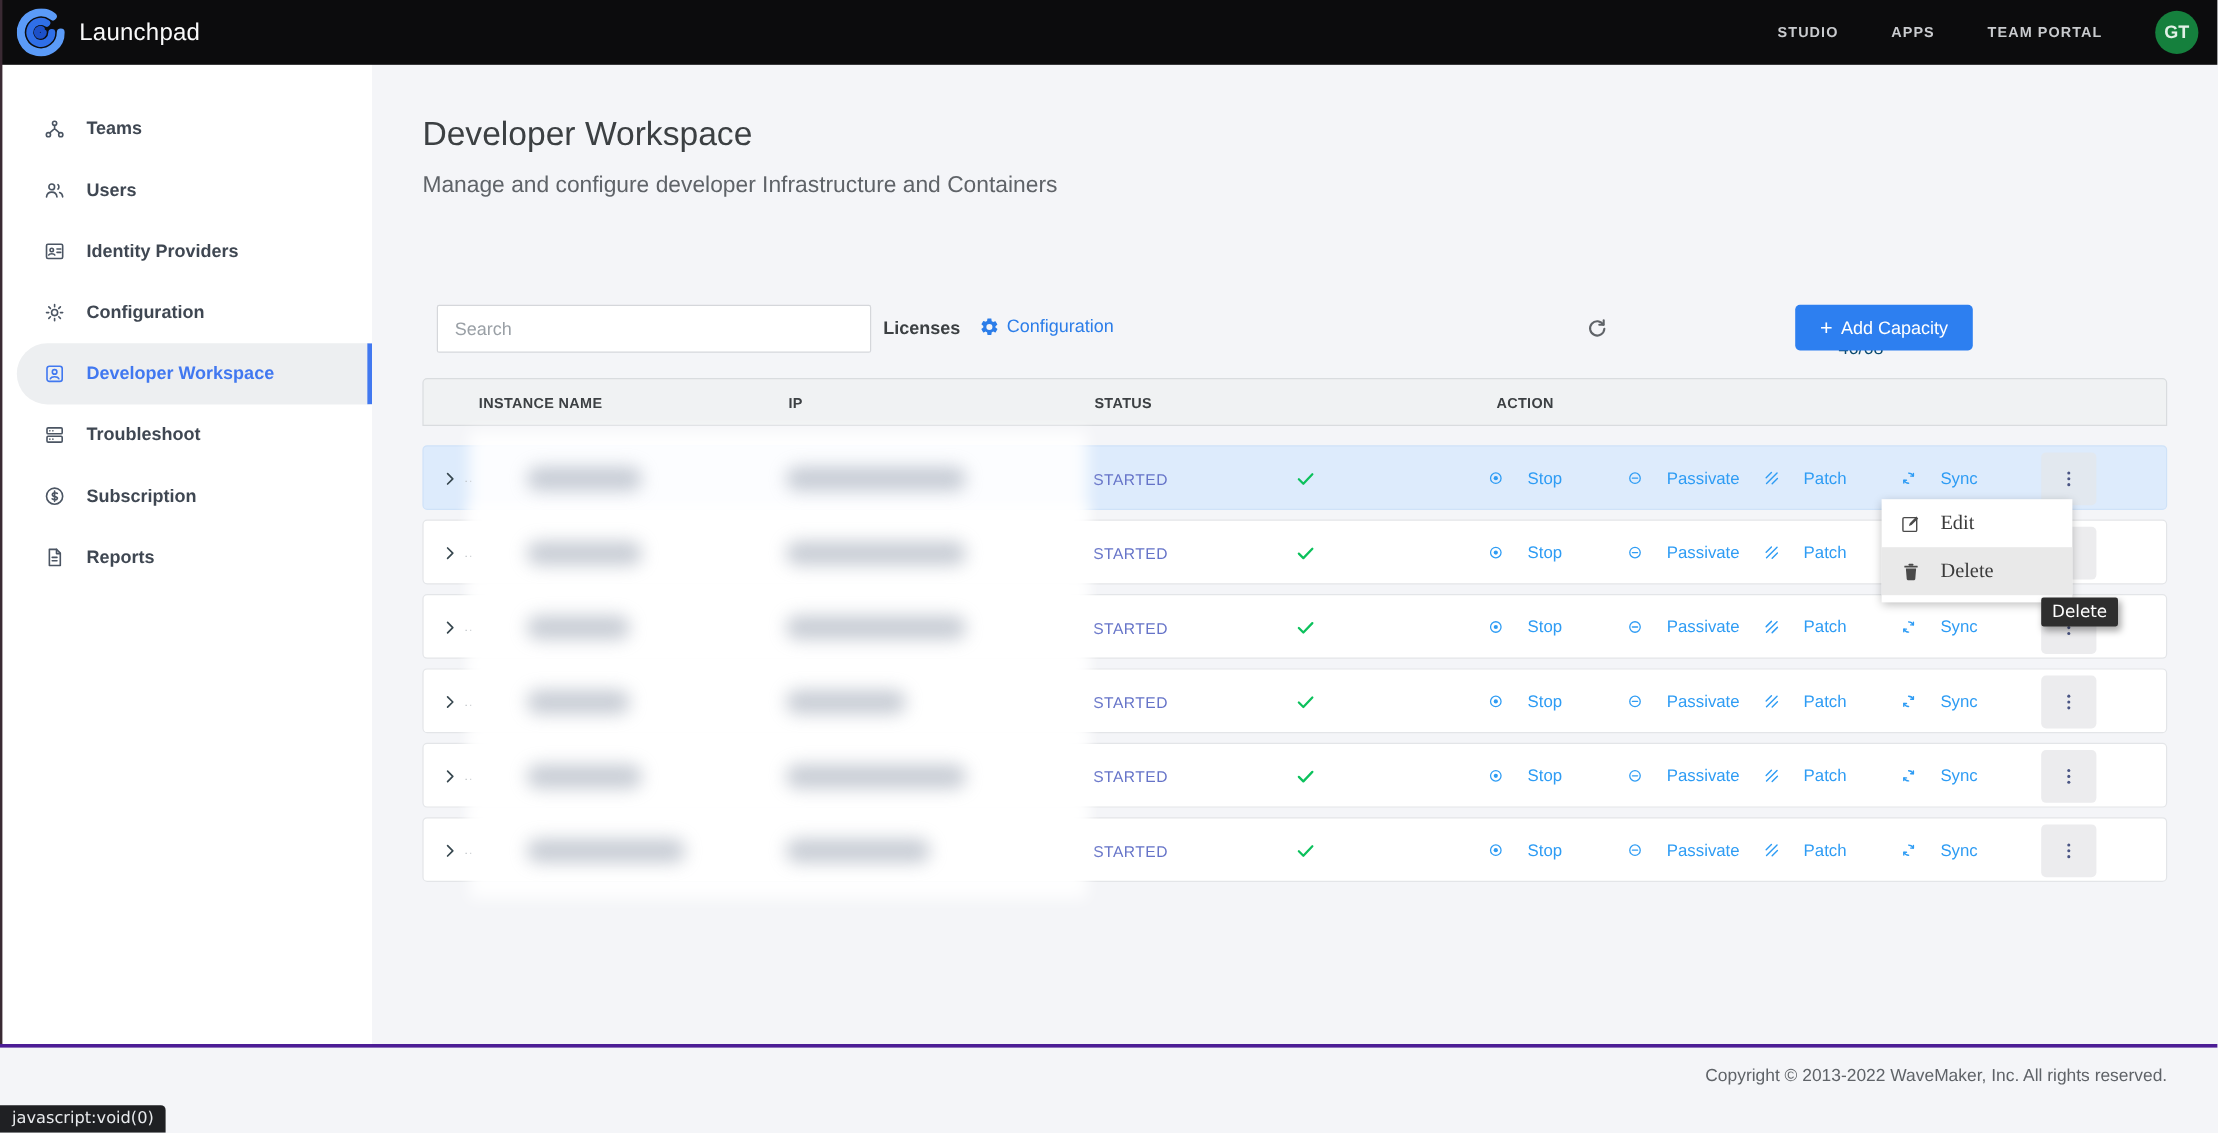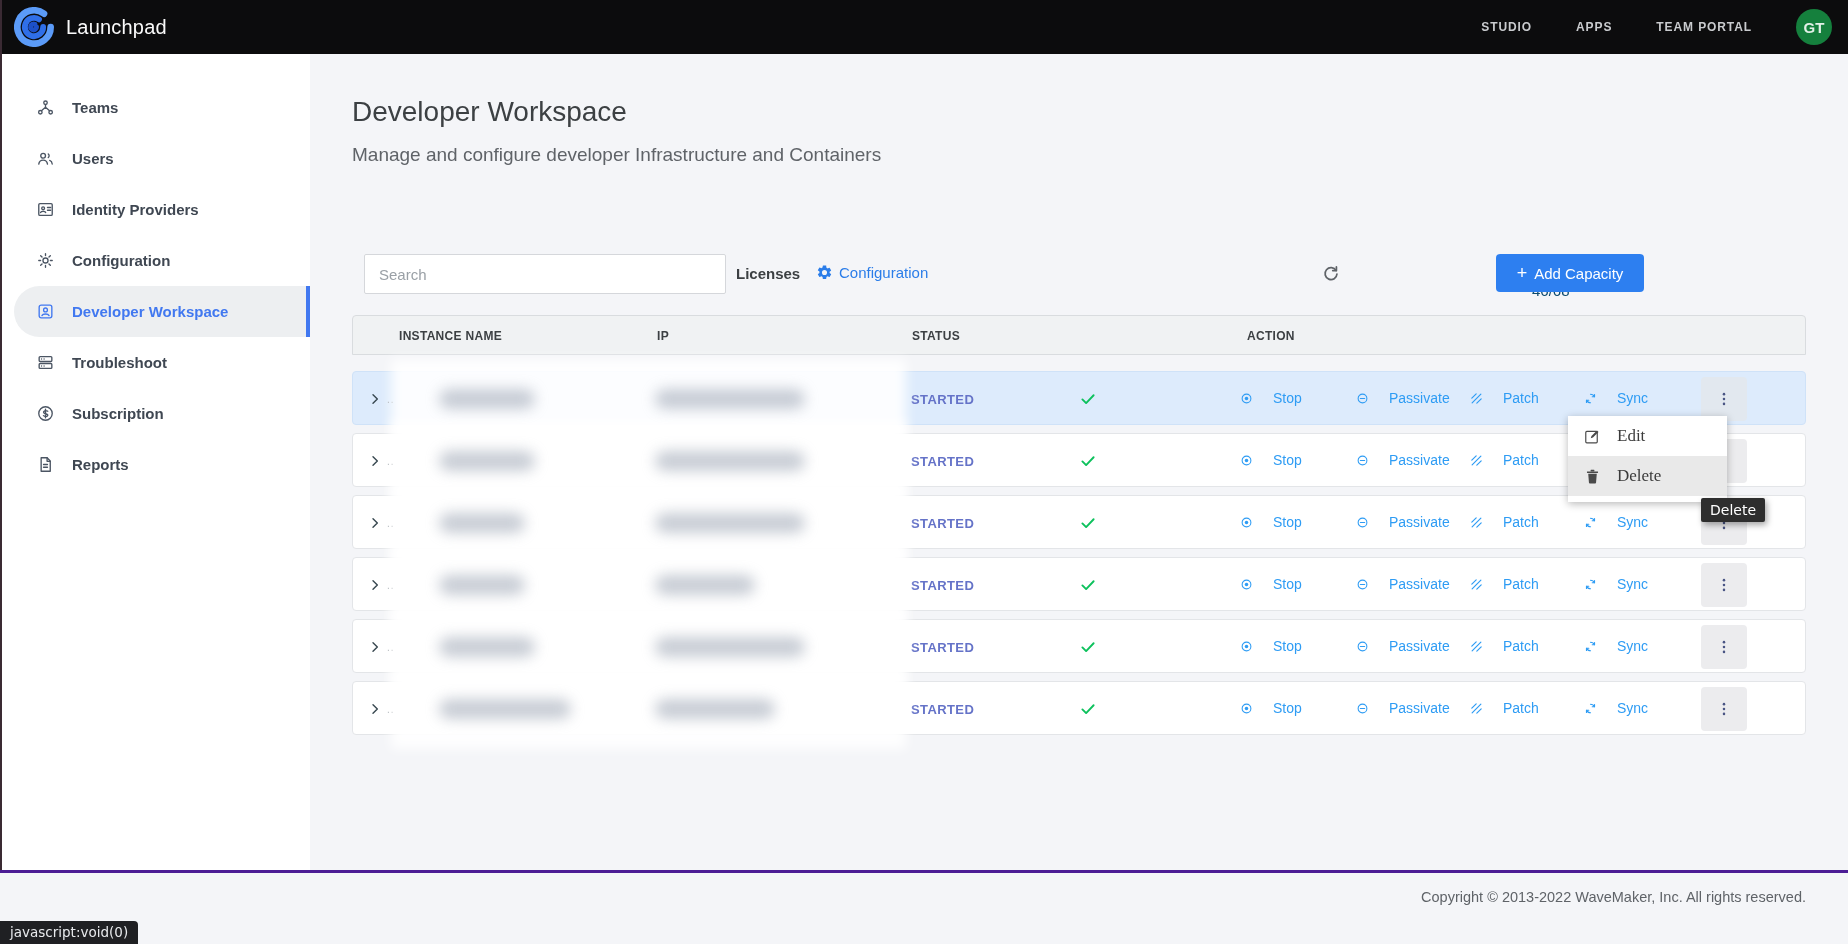--- a/index.html
+++ b/index.html
@@ -112,21 +112,21 @@
   .row-ellipsis { position:absolute; left:34px; top:22px; font-size:10px; color:#9aa0a6; letter-spacing:1px; }
   .blur-fog {
     position:absolute; left:38px; top:-13px; width:515px; height:80px;
     background:rgba(255,255,255,.9); filter:blur(6px); z-index:2; pointer-events:none;
   }
   .blob {
     position:absolute; top:17px; height:20px; border-radius:10px;
     background:#9aa3b2; opacity:.55; filter:blur(7px); z-index:3; pointer-events:none;
   }
   .blob.name { left:86px; } .blob.ip { left:302px; }
-  .row-status { position:absolute; left:558px; top:20px; font-size:13px; font-weight:700; letter-spacing:.4px; color:var(--status); }
+  .row-status { position:absolute; left:558px; top:20px; font-size:13px; font-weight:400; letter-spacing:.4px; color:var(--status); }
   .row-check { position:absolute; left:726px; top:18px; width:18px; height:18px; color:var(--success); }
   .row-action {
     position:absolute; top:18px; display:flex; align-items:center; gap:19px;
     color:var(--action); font-size:14px; cursor:pointer;
   }
   .row-action .icon { width:15px; height:15px; }
   .kebab-btn {
     position:absolute; left:1348px; top:5px; width:46px; height:44px;
     background:#ececee; border:none; border-radius:4px; color:#4a5584; cursor:pointer;
     display:flex; align-items:center; justify-content:center;

